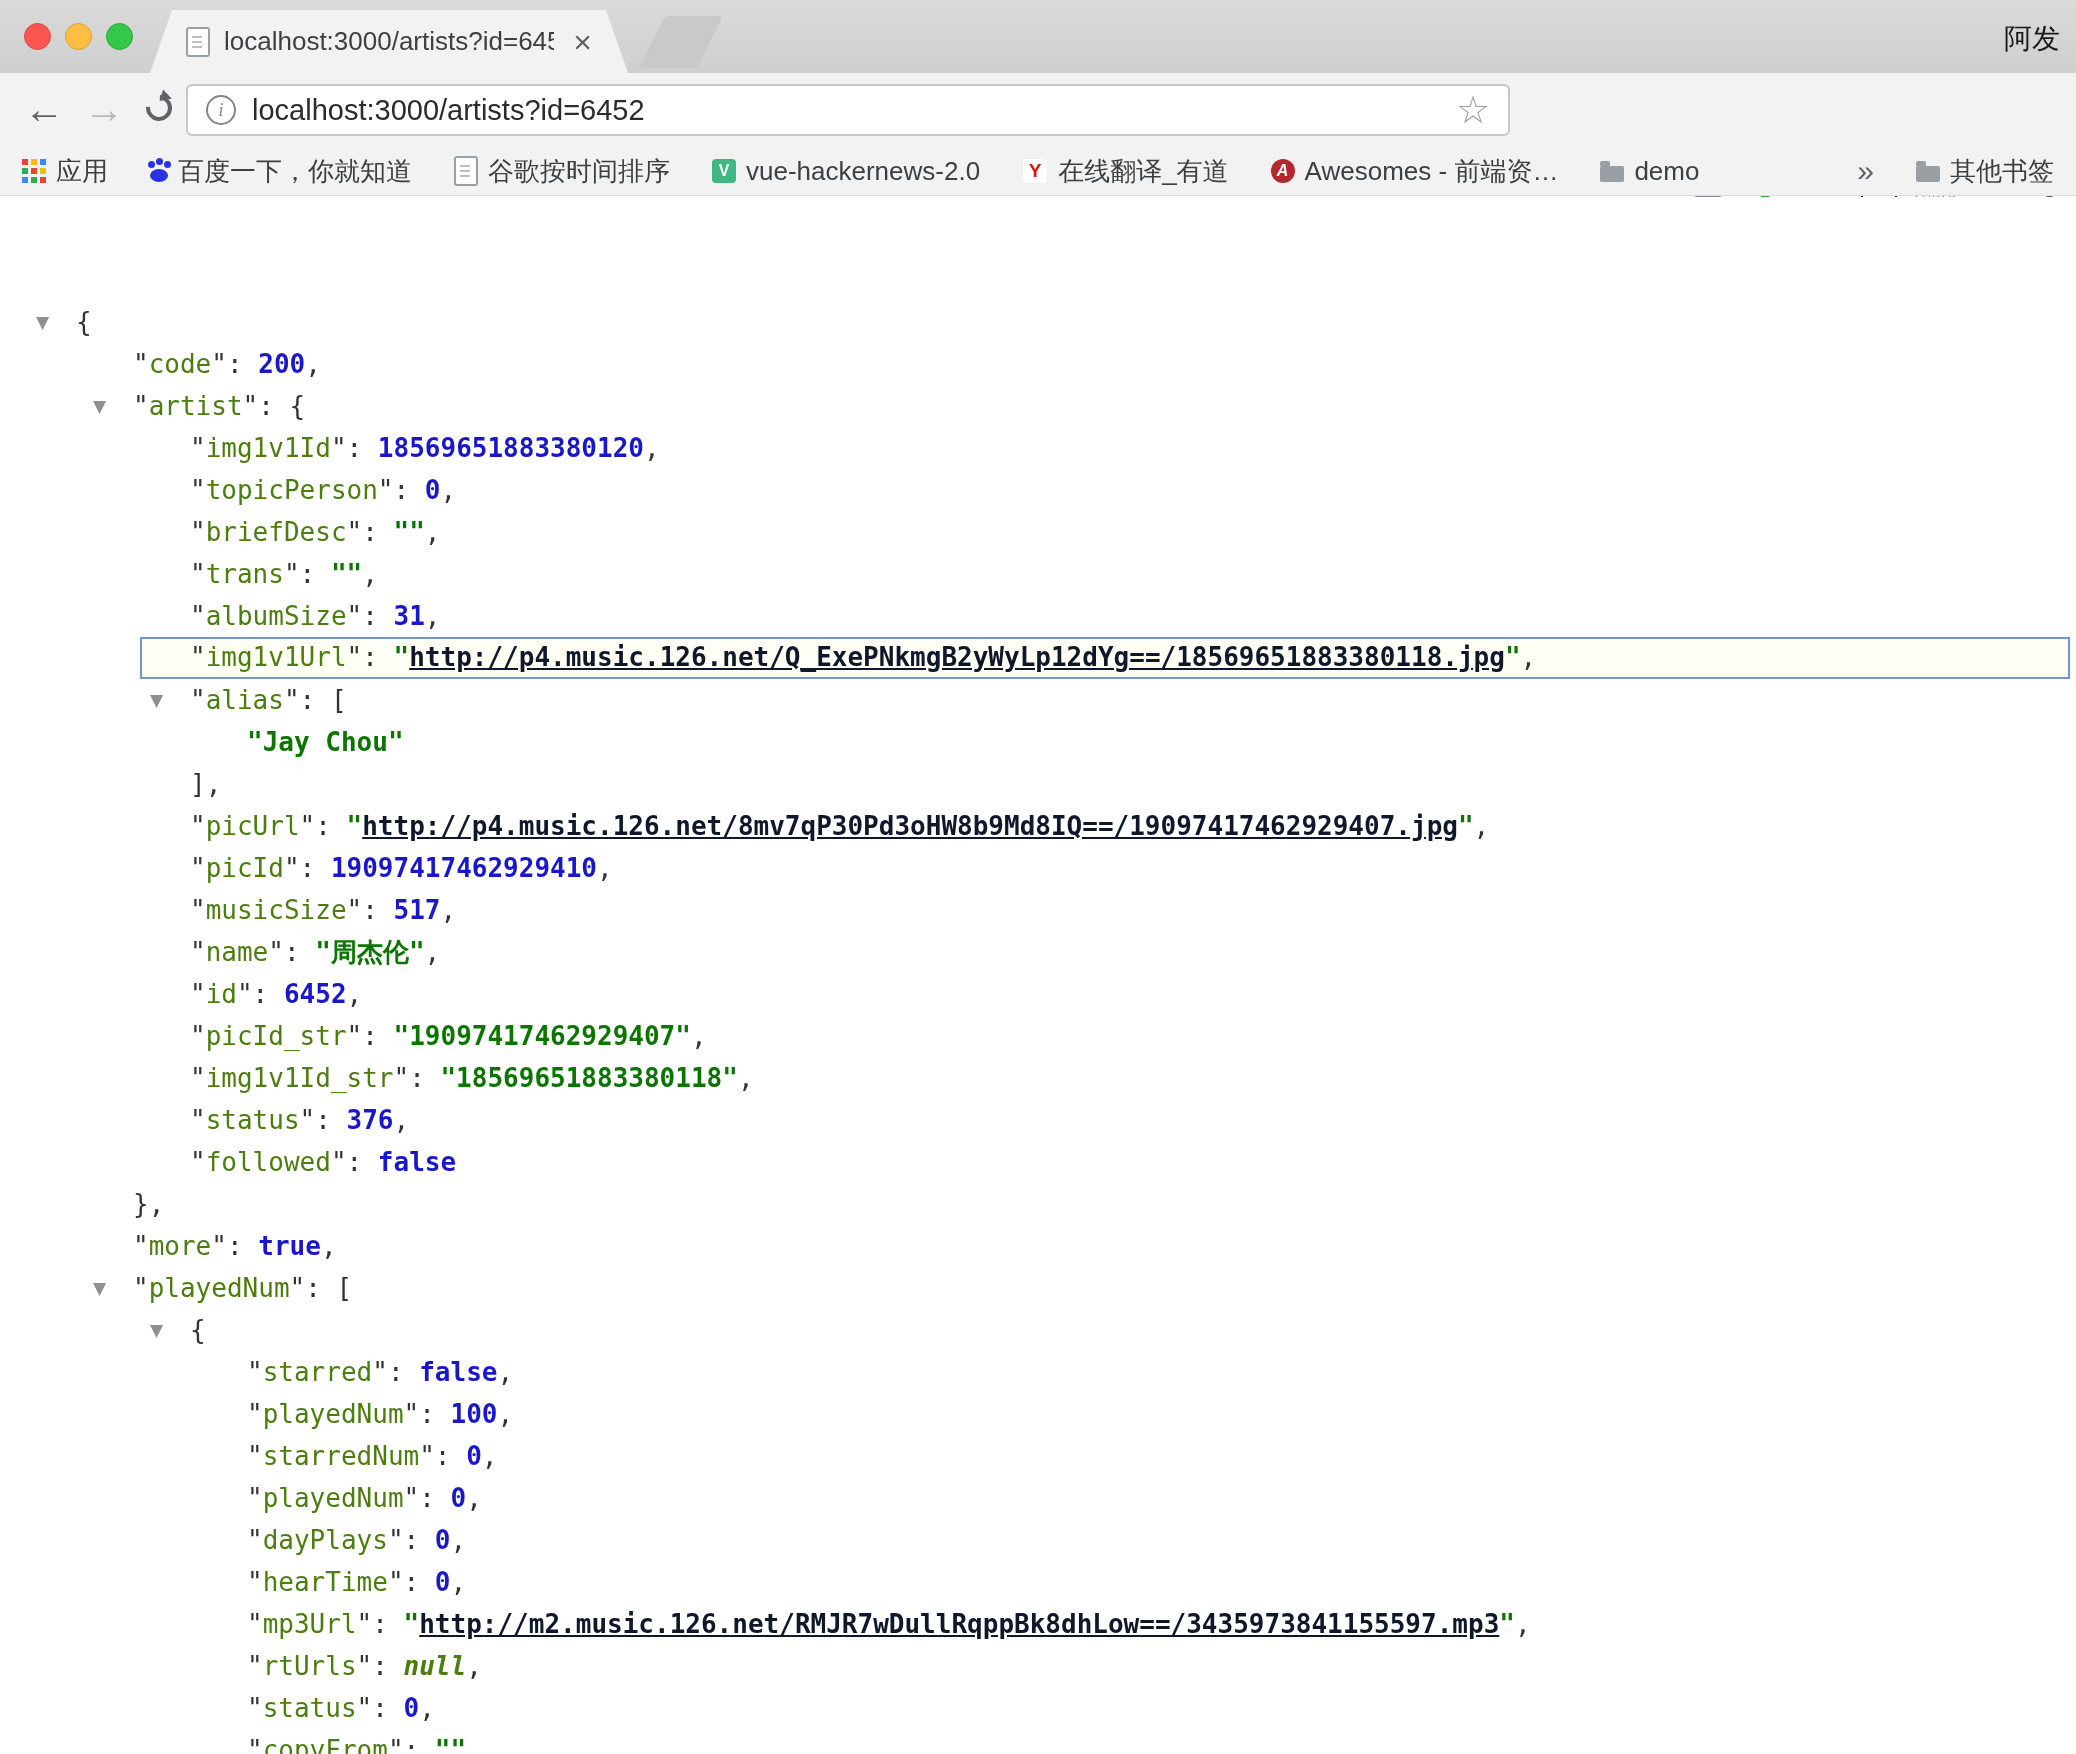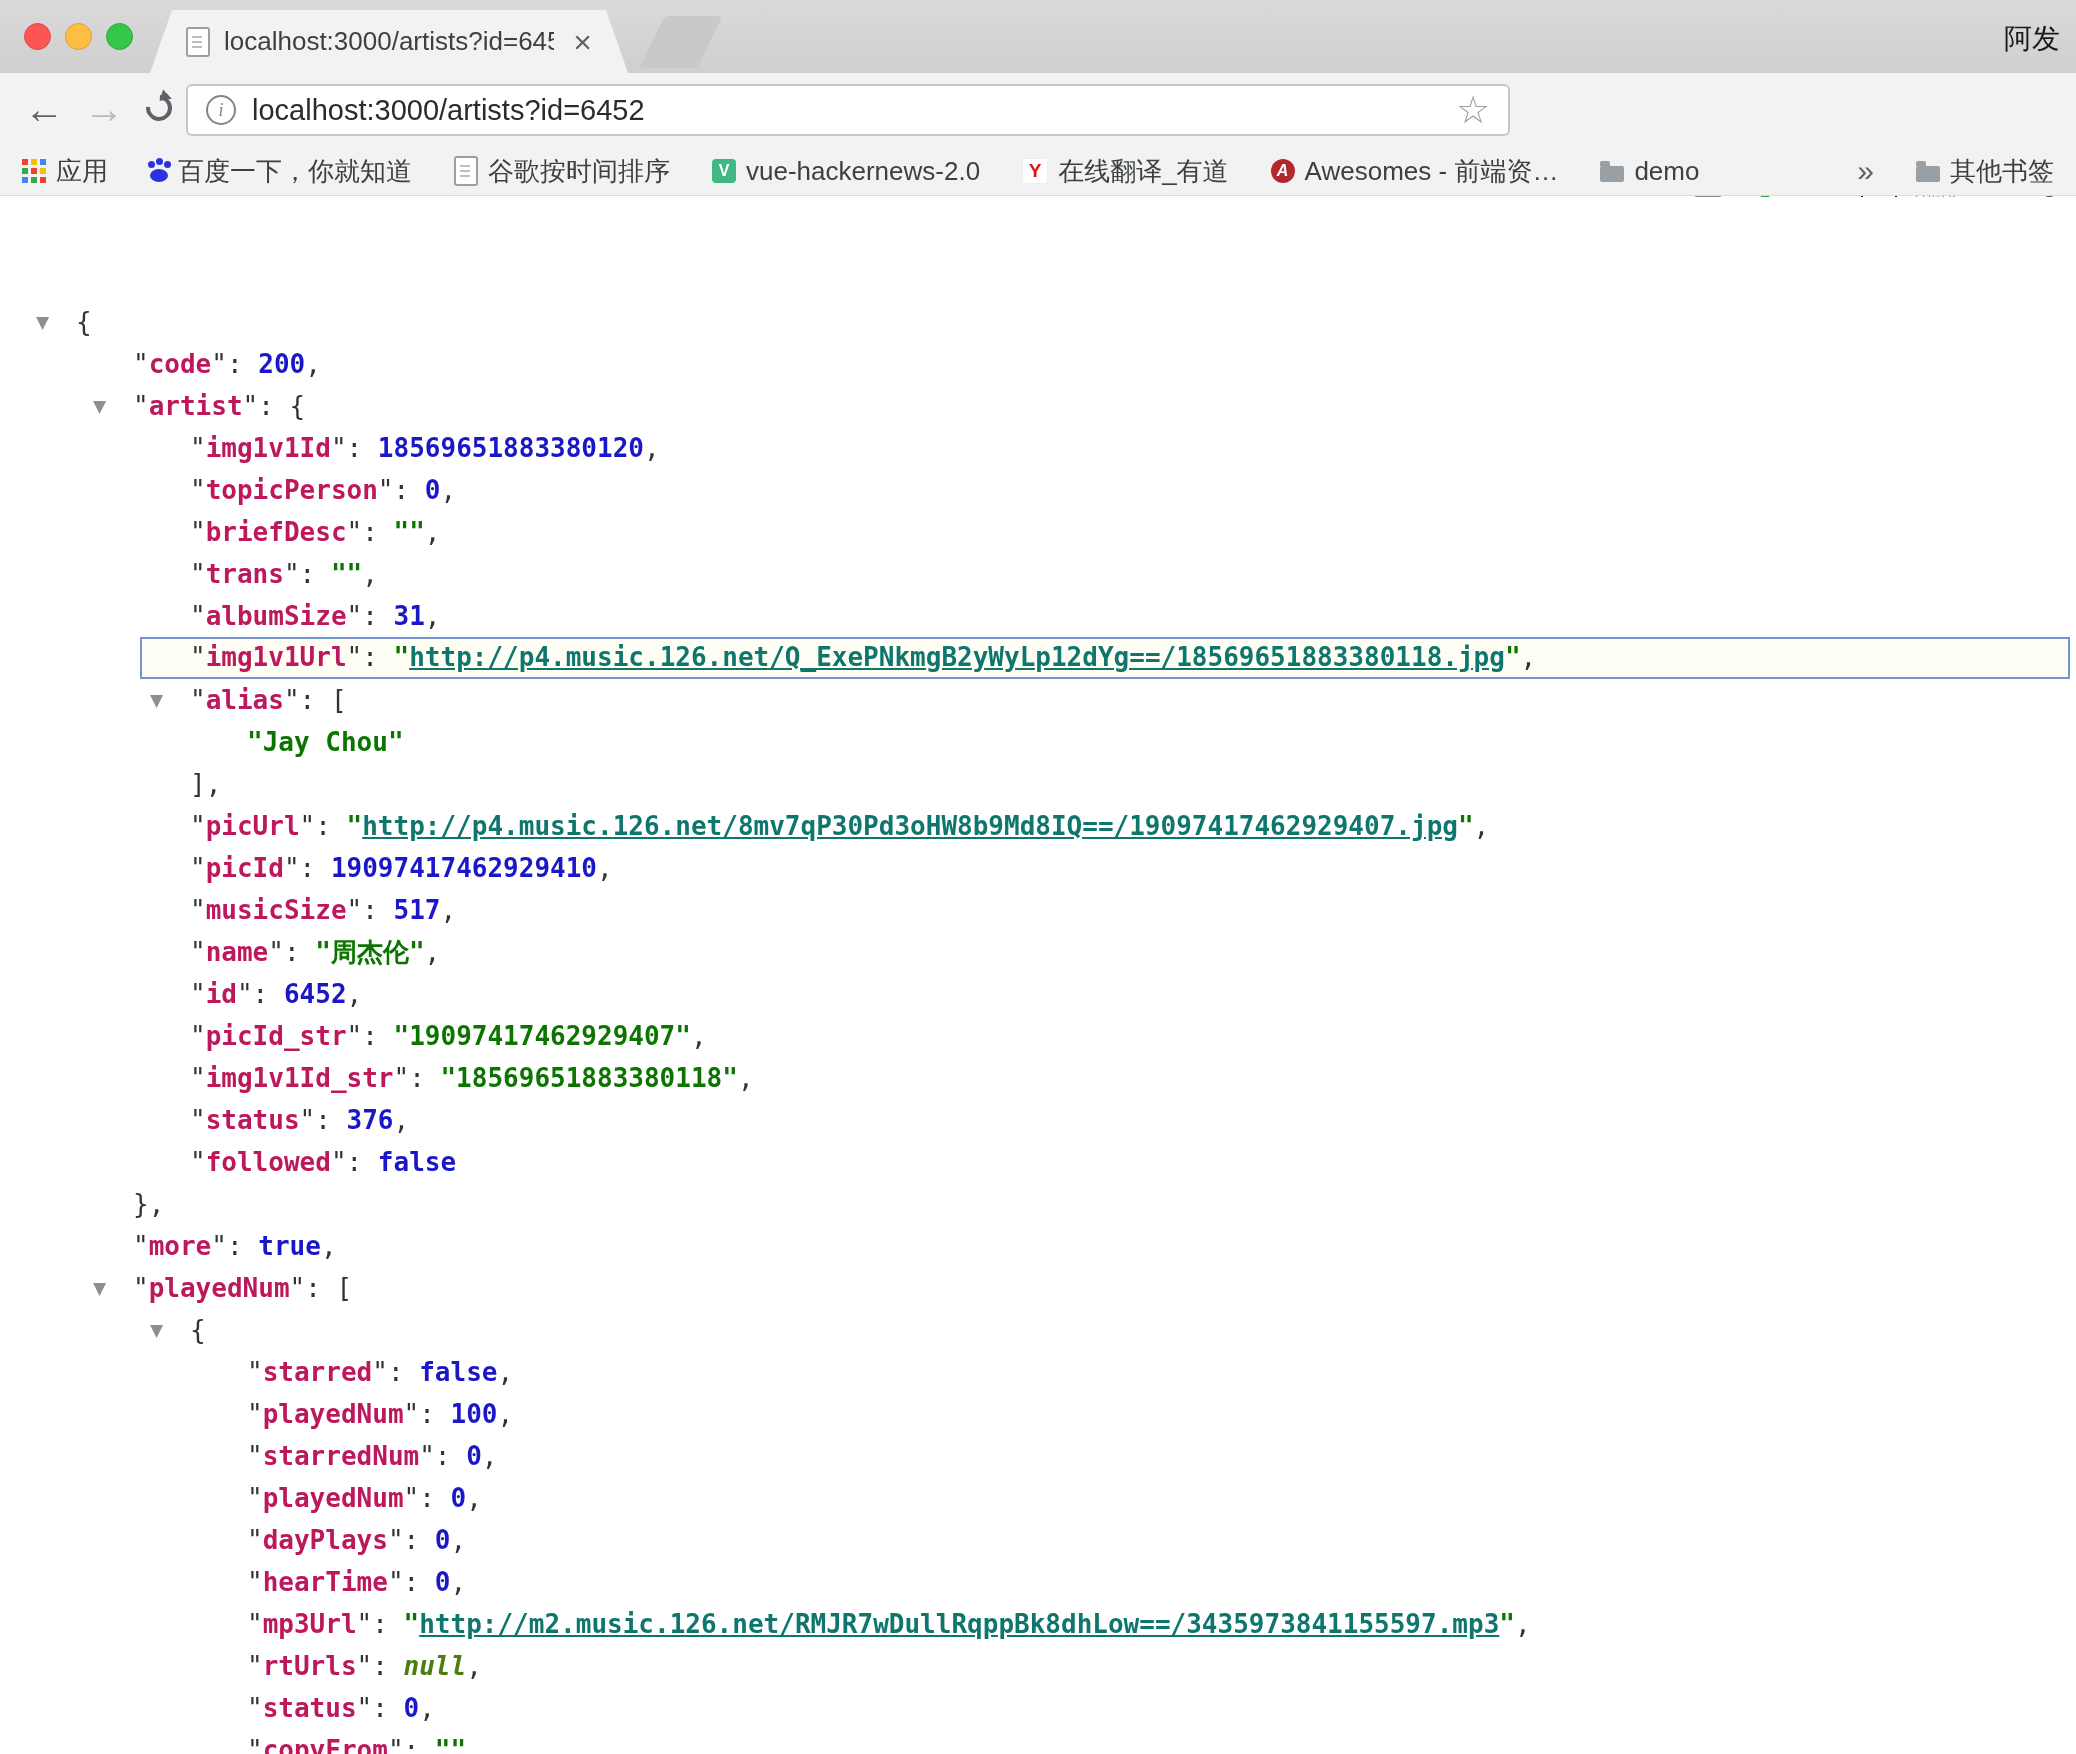--- a/index.html
+++ b/index.html
@@ -133,26 +133,26 @@
 
   
   .json { position:absolute; top:104px; left:0; right:0;
           font-family:"DejaVu Sans Mono", monospace; font-size:26px; line-height:42px;
           color:#333; white-space:nowrap; }
   .jline { position:relative; height:42px; }
   .jline.hl { background:#fffef4; border:2px solid #7394d0; height:38px; line-height:36px; }
   .caret { position:absolute; top:0; font-size:17px; line-height:42px; color:#8f8f8f;
            font-family:"DejaVu Sans", sans-serif; }
   .jv-punct { color:#333; }
-  .jv-key  { color:#be185d; font-weight:bold; }
+  .jv-key  { color:#4d7c0f; font-weight:normal; }
   .jv-num  { color:#1a17c9; font-weight:bold; }
   .jv-bool { color:#1a17c9; font-weight:bold; }
   .jv-null { color:#4d7c0f; font-weight:bold;font-style:italic; }
   .jv-str  { color:#0b7500; font-weight:bold; }
-  .jv-url  { color:#0f766e; font-weight:bold; text-decoration:underline; cursor:pointer; }
+  .jv-url  { color:#0f172a; font-weight:bold; text-decoration:underline; cursor:pointer; }
 </style>
 </head>
 <body>
 
 <div>
 
   <div class="tabstrip">
     <div class="traffic">
       <span class="light red"></span>
       <span class="light yellow"></span>

